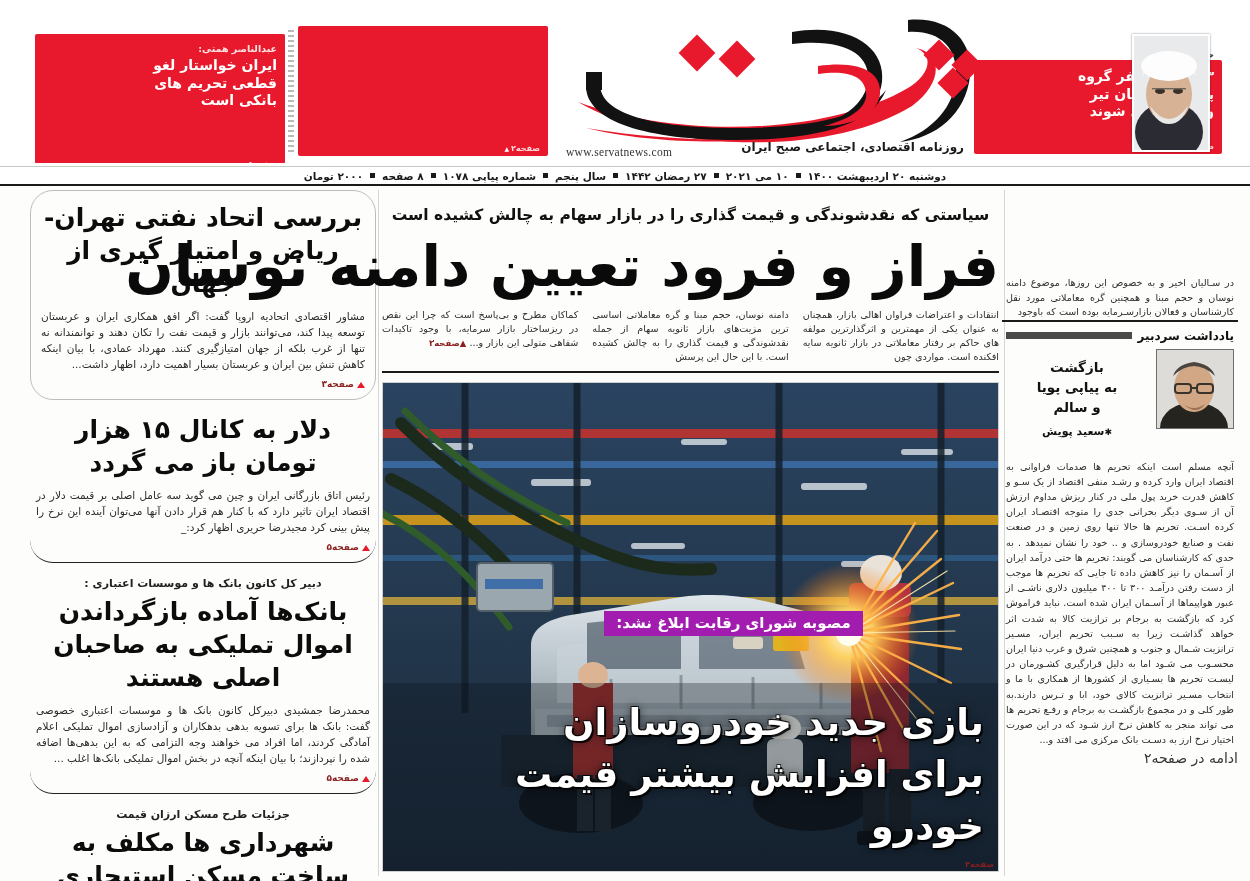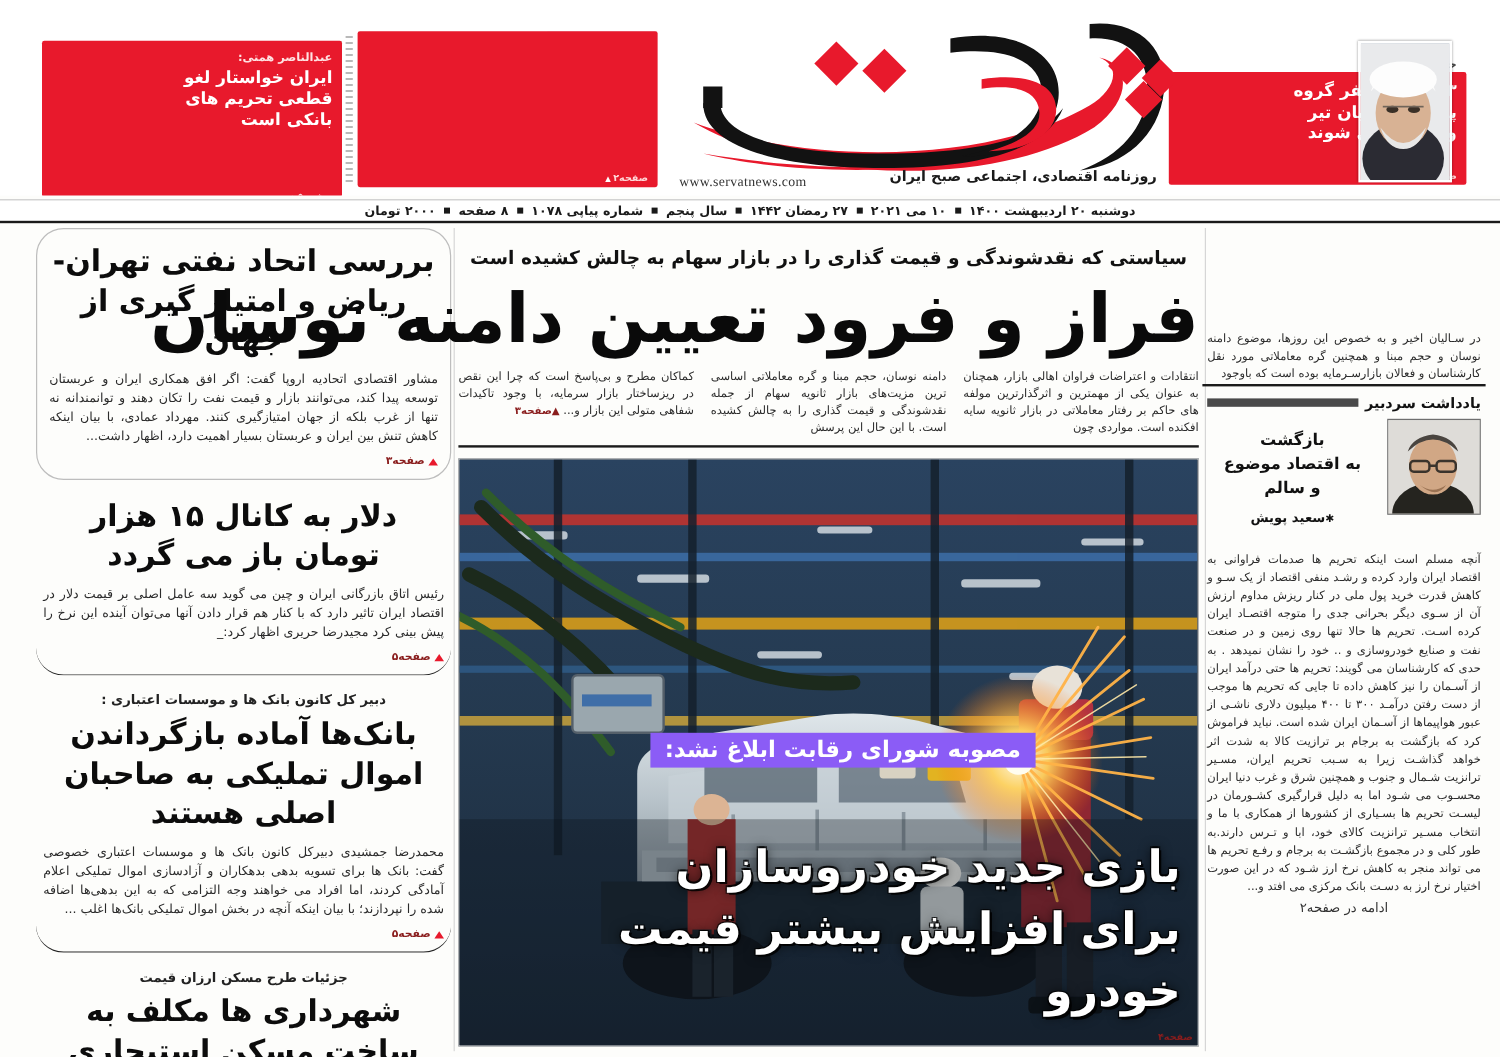--- a/index.html
+++ b/index.html
@@ -225,22 +225,22 @@
     position: relative; margin-top: 9px;
     width: 617px; height: 490px;
     border: 1px solid #cfcfcf;
     overflow: hidden;
     background: #23303d;
   }
   .factory { position: absolute; inset: 0; }
   .over-badge {
     position: absolute; top: 48%; right: 22%;
     transform: translateY(-6px);
-    background: #8b5cf6; color: #fff;
-    font-size: 19px; font-weight: 700;
+    background: #a21caf; color: #fff;
+    font-size: 15px; font-weight: 700;
     padding: 3px 12px 4px 12px;
     white-space: nowrap;
     z-index: 6;
   }
   .over-title {
     position: absolute; right: 0; left: 0; bottom: 18px;
     z-index: 6;
     text-align: right;
     color: #ffffff;
     font-size: 37px; font-weight: 700; line-height: 52px;
@@ -294,21 +294,21 @@
     border: 1px solid #6f6f6f;
     overflow: hidden;
     background: linear-gradient(175deg,#d8d8d6 0%,#b7b2ad 45%,#7d736b 100%);
   }
   .ed-body {
     margin: 21px 4px 0 4px;
     font-size: 9.6px; line-height: 15.2px;
     color: #2b2b2b; text-align: justify;
   }
   .ed-cont {
-    margin-top: 3px; font-size: 11px; color: #333; text-align: center;
+    margin-top: 3px; font-size: 14px; color: #333; text-align: right;
   }
 
   
   .vrule {
     position: absolute; top: 0; width: 1px; height: 686px;
     background: #d6d6d6;
   }
 </style>
 </head>
 <body>
@@ -633,21 +633,21 @@
             <path d="M18 26 Q39 6 60 26 Q56 14 39 12 Q22 14 18 26Z" fill="#4a4540"></path>
             <rect x="20" y="34" width="16" height="9" rx="3" fill="none" stroke="#3a332c" stroke-width="2"></rect>
             <rect x="42" y="34" width="16" height="9" rx="3" fill="none" stroke="#3a332c" stroke-width="2"></rect>
             <line x1="36" y1="38" x2="42" y2="38" stroke="#3a332c" stroke-width="2"></line>
             <path d="M28 54 Q39 62 50 54 Q42 66 28 54Z" fill="#9a7253"></path>
           </svg>
         </div>
         <div class="ed-meta">
           <div class="ed-title">
             <div>بازگشت</div>
-            <div>به اقتصاد موضوع</div>
+            <div>به پیاپی پویا</div>
             <div>و سالم</div>
           </div>
           <div class="ed-author">سعید پویش</div>
         </div>
       </div>
 
       <div class="ed-body">آنچه مسلم است اینکه تحریم ها صدمات فراوانی به اقتصاد ایران وارد کرده و رشـد منفی اقتصاد از یک سـو و کاهش قدرت خرید پول ملی در کنار ریزش مداوم ارزش آن از سـوی دیگر بحرانی جدی را متوجه اقتصـاد ایران کرده اسـت. تحریم ها حالا تنها روی زمین و در صنعت نفت و صنایع خودروسازی و .. خود را نشان نمیدهد . به حدی که کارشناسان می گویند: تحریم ها حتی درآمد ایران از آسـمان را نیز کاهش داده تا جایی که تحریم ها موجب از دست رفتن درآمـد ۳۰۰ تا ۴۰۰ میلیون دلاری ناشـی از عبور هواپیماها از آسـمان ایران شده است. نباید فراموش کرد که بازگشت به برجام بر ترازیت کالا به شدت اثر خواهد گذاشـت زیرا به سـبب تحریم ایران، مسـیر ترانزیت شـمال و جنوب و همچنین شرق و غرب دنیا ایران محسـوب می شـود اما به دلیل قرارگیری کشـورمان در لیسـت تحریم ها بسـیاری از کشورها از همکاری با ما و انتخاب مسـیر ترانزیت کالای خود، ابا و تـرس دارند.به طور کلی و در مجموع بازگشـت به برجام و رفـع تحریم ها می تواند منجر به کاهش نرخ ارز شـود که در این صورت اختیار نرخ ارز به دسـت بانک مرکزی می افتد و...</div>
       <div class="ed-cont">ادامه در صفحه۲</div>
     </div>
 

